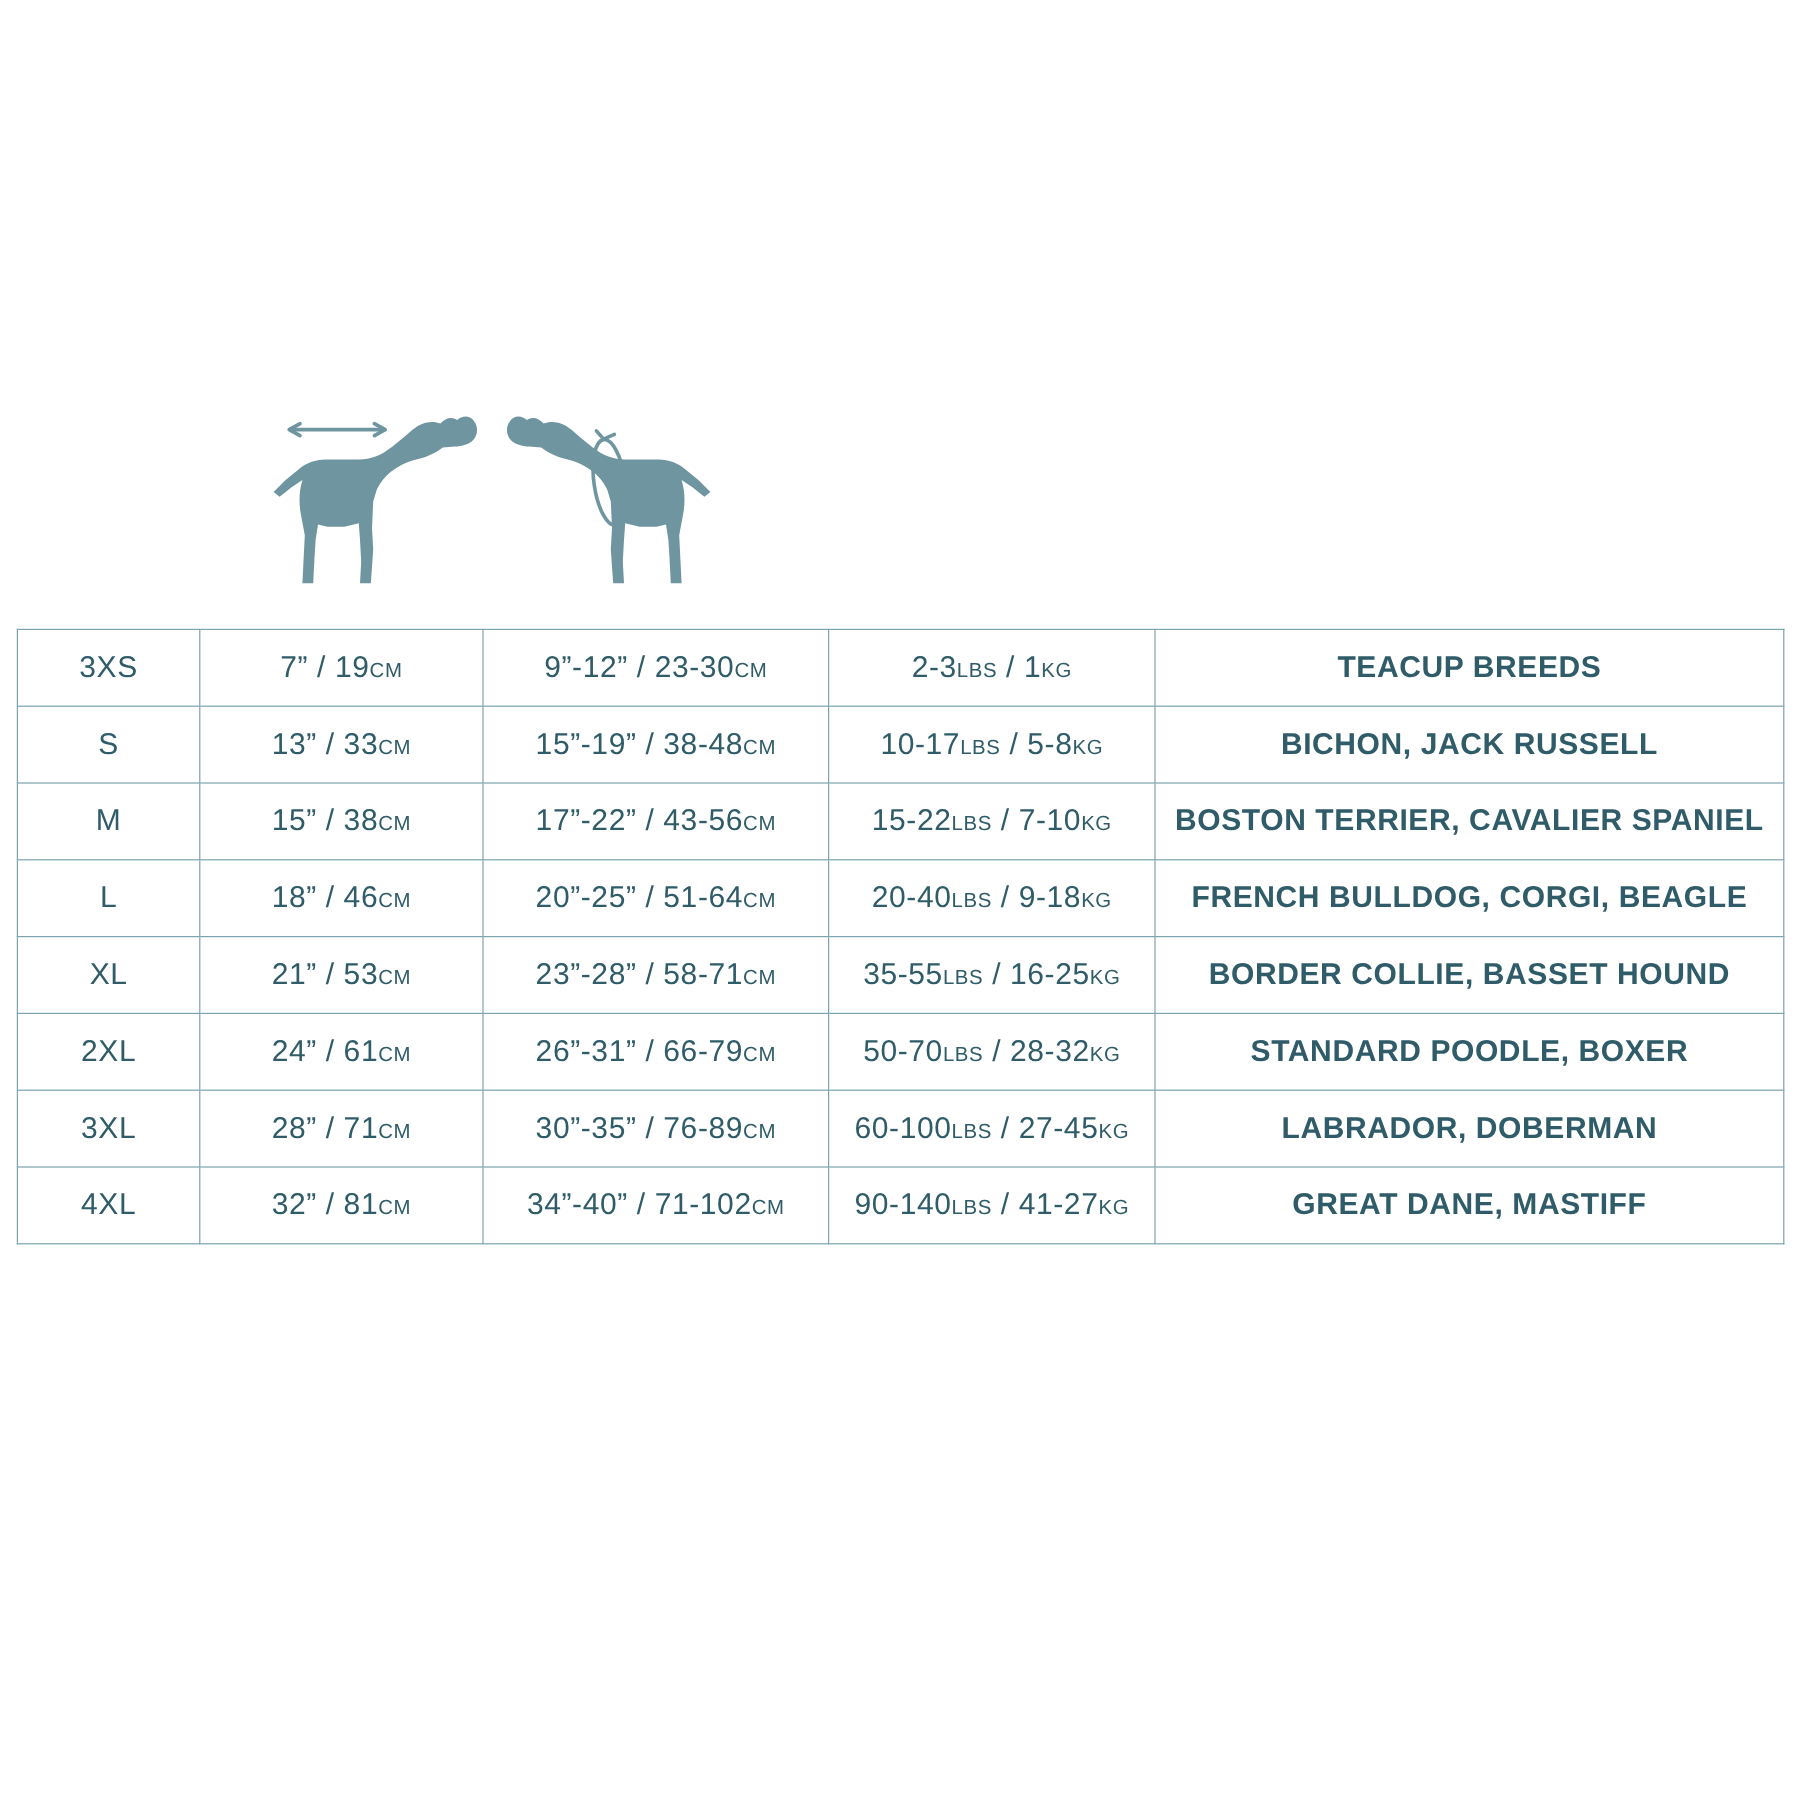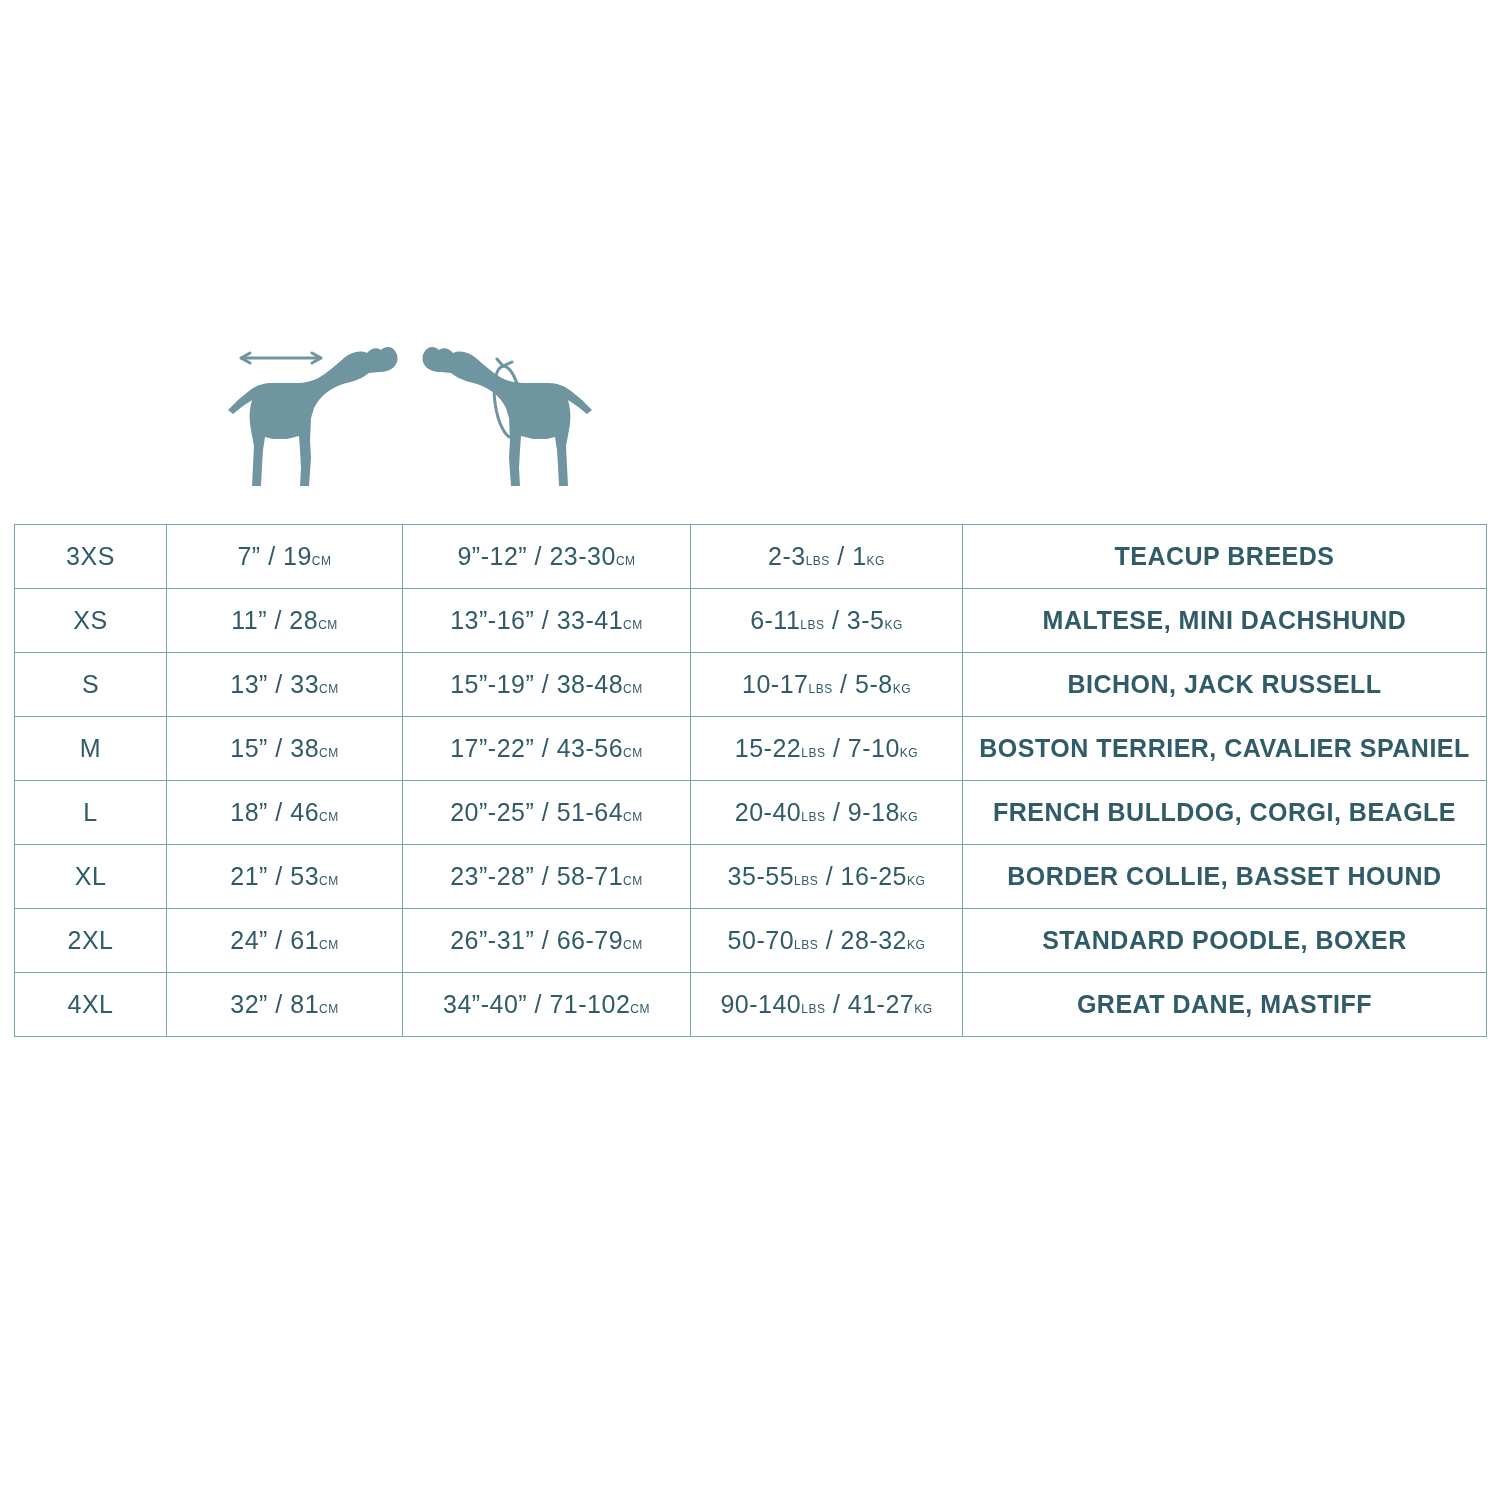--- a/index.html
+++ b/index.html
@@ -68,21 +68,21 @@
   .cell-size {
     font-size: 26px;
     letter-spacing: 1px;
   }
   .cell-breeds {
     font-size: 26px;
     letter-spacing: 1.2px;
     font-weight: bold;
   }
   .unit {
-    font-size: 12px;
+    font-size: 17px;
     letter-spacing: 0.5px;
   }
 </style>
 </head>
 <body>
 
 <div class="page">
 
   <div class="diagram">
     <svg class="dog-figure" width="370" height="175" viewBox="0 0 370 175">
@@ -138,27 +138,20 @@
     </colgroup>
     <tbody>
       <tr>
         <td class="cell-size">3XS</td>
         <td><span>7” / 19</span><span class="unit">CM</span></td>
         <td><span>9”-12” / 23-30</span><span class="unit">CM</span></td>
         <td><span>2-3</span><span class="unit">LBS</span><span> / 1</span><span class="unit">KG</span></td>
         <td class="cell-breeds">TEACUP BREEDS</td>
       </tr>
       <tr>
-        <td class="cell-size">XS</td>
-        <td><span>11” / 28</span><span class="unit">CM</span></td>
-        <td><span>13”-16” / 33-41</span><span class="unit">CM</span></td>
-        <td><span>6-11</span><span class="unit">LBS</span><span> / 3-5</span><span class="unit">KG</span></td>
-        <td class="cell-breeds">MALTESE, MINI DACHSHUND</td>
-      </tr>
-      <tr>
         <td class="cell-size">S</td>
         <td><span>13” / 33</span><span class="unit">CM</span></td>
         <td><span>15”-19” / 38-48</span><span class="unit">CM</span></td>
         <td><span>10-17</span><span class="unit">LBS</span><span> / 5-8</span><span class="unit">KG</span></td>
         <td class="cell-breeds">BICHON, JACK RUSSELL</td>
       </tr>
       <tr>
         <td class="cell-size">M</td>
         <td><span>15” / 38</span><span class="unit">CM</span></td>
         <td><span>17”-22” / 43-56</span><span class="unit">CM</span></td>
@@ -180,20 +173,27 @@
         <td class="cell-breeds">BORDER COLLIE, BASSET HOUND</td>
       </tr>
       <tr>
         <td class="cell-size">2XL</td>
         <td><span>24” / 61</span><span class="unit">CM</span></td>
         <td><span>26”-31” / 66-79</span><span class="unit">CM</span></td>
         <td><span>50-70</span><span class="unit">LBS</span><span> / 28-32</span><span class="unit">KG</span></td>
         <td class="cell-breeds">STANDARD POODLE, BOXER</td>
       </tr>
       <tr>
+        <td class="cell-size">3XL</td>
+        <td><span>28” / 71</span><span class="unit">CM</span></td>
+        <td><span>30”-35” / 76-89</span><span class="unit">CM</span></td>
+        <td><span>60-100</span><span class="unit">LBS</span><span> / 27-45</span><span class="unit">KG</span></td>
+        <td class="cell-breeds">LABRADOR, DOBERMAN</td>
+      </tr>
+      <tr>
         <td class="cell-size">4XL</td>
         <td><span>32” / 81</span><span class="unit">CM</span></td>
         <td><span>34”-40” / 71-102</span><span class="unit">CM</span></td>
         <td><span>90-140</span><span class="unit">LBS</span><span> / 41-27</span><span class="unit">KG</span></td>
         <td class="cell-breeds">GREAT DANE, MASTIFF</td>
       </tr>
     </tbody>
   </table>
 
 </div>

